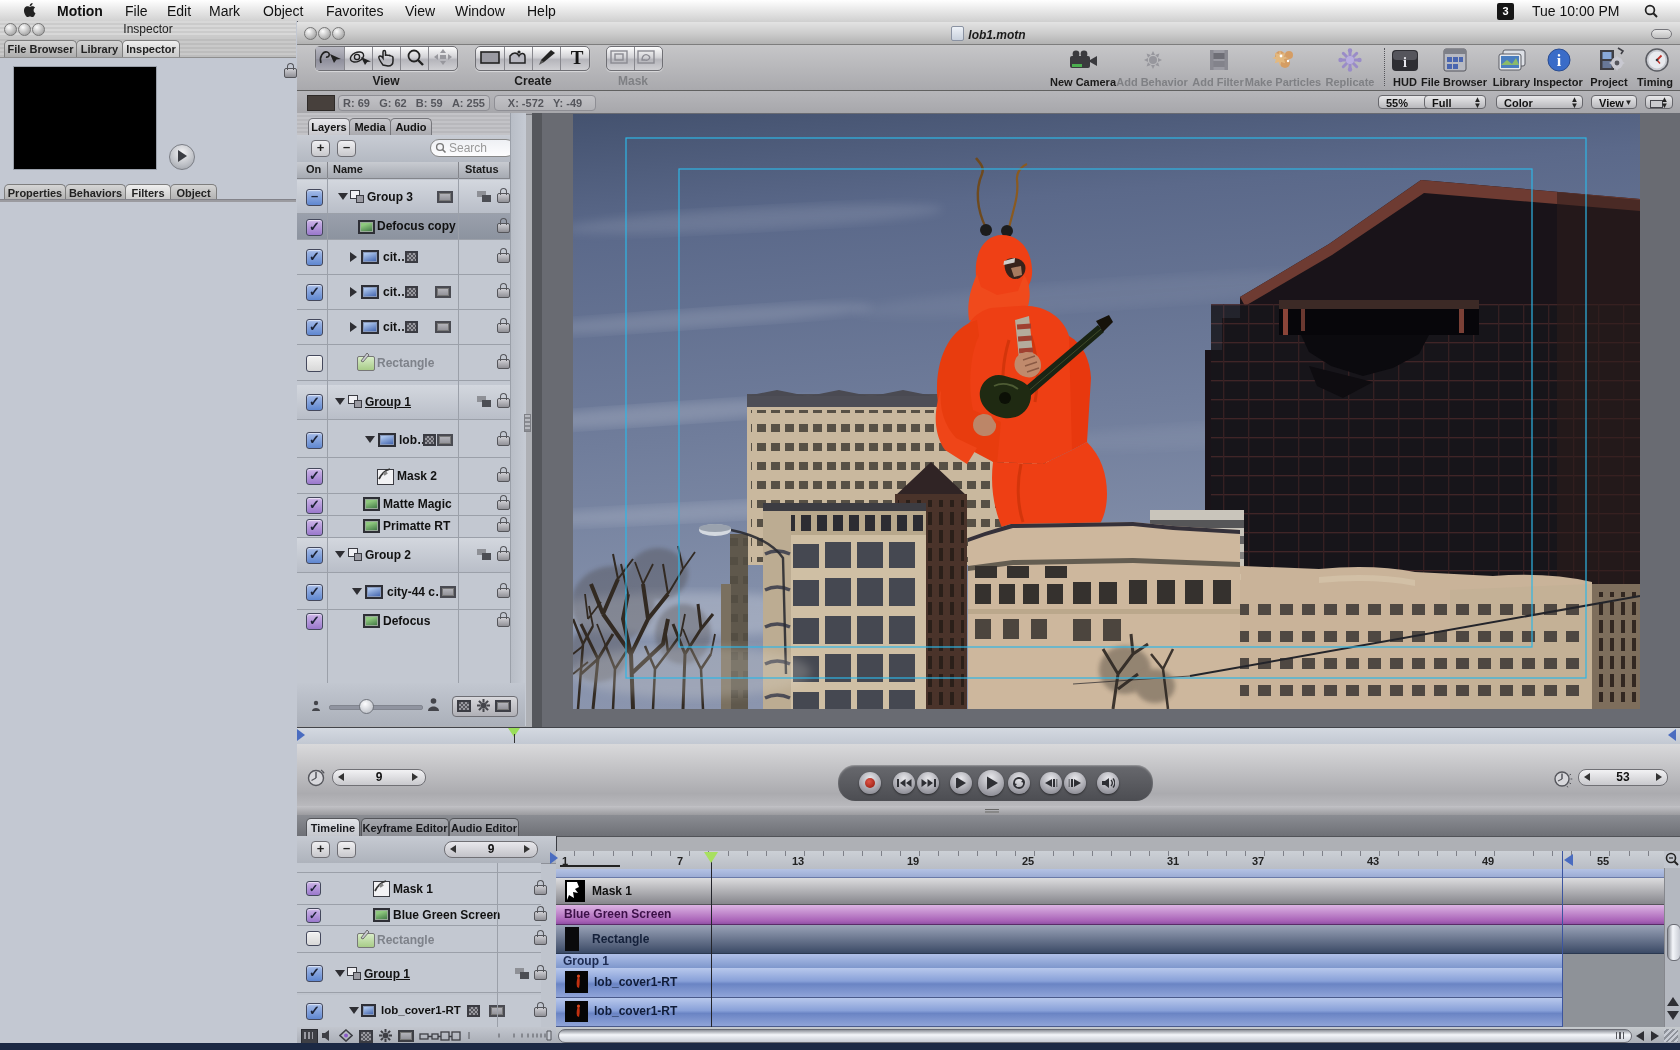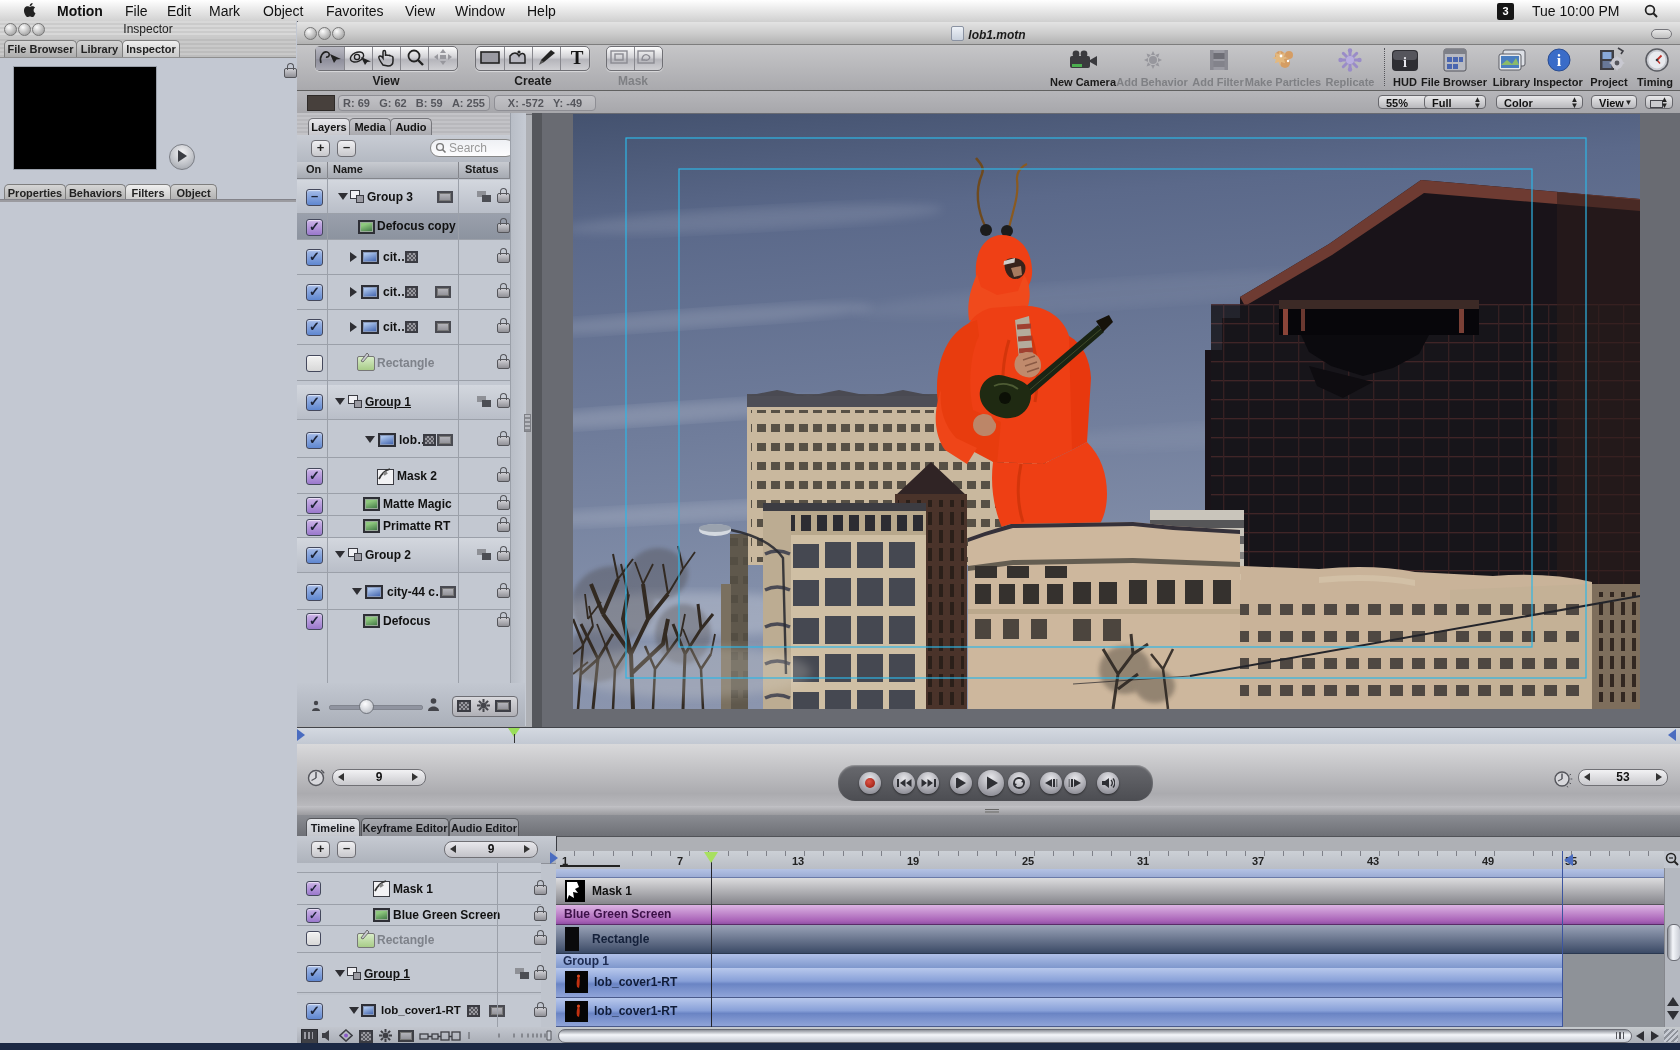--- a/index.html
+++ b/index.html
@@ -937,25 +937,25 @@
     </svg>
 </div>
 
 <div id="tlruler" class="abs">
  <div class="abs" style="left:0;top:0;width:1108px;height:5px;background:repeating-linear-gradient(90deg,transparent 0 18.17px,#7e8088 18.17px 19.17px)"></div>
  <span class="abs" style="left:6px;top:4px">1</span>
     <span class="abs" style="left:121px;top:4px">7</span>
  <span class="abs" style="left:236px;top:4px">13</span>
     <span class="abs" style="left:351px;top:4px">19</span>
  <span class="abs" style="left:466px;top:4px">25</span>
-    <span class="abs" style="left:581px;top:4px">31</span>
+    <span class="abs" style="left:611px;top:4px">31</span>
  <span class="abs" style="left:696px;top:4px">37</span>
     <span class="abs" style="left:811px;top:4px">43</span>
  <span class="abs" style="left:926px;top:4px">49</span>
-    <span class="abs" style="left:1009px;top:4px">55</span>
+    <span class="abs" style="left:1041px;top:4px">55</span>
  <span class="abs" style="left:4px;top:14px;width:60px;border-top:2px solid #222"></span>
 </div>
 <div class="abs" style="left:550px;top:852px;width:0;height:0;border-top:6px solid transparent;border-bottom:6px solid transparent;border-left:8px solid #4a6cc0"></div>
 
 <div class="track" style="top:869px;width:1108px;height:8px;background:linear-gradient(#b4c2e4,#9cacd4);border-bottom:1px solid #6a7aa8"></div>
 <div class="track" style="top:878px;width:1108px;height:26px;background:linear-gradient(#dcdcde,#86868c);border-bottom:1px solid #55555a">
  <div class="abs" style="left:9px;top:2px;width:20px;height:22px;background:#000"><svg width="20" height="22">
         <path d="M2 2 L12 2 L14 7 L10 9 L13 13 L8 12 L9 18 L4 15 L2 20 Z" fill="#fff"></path>
       </svg></div>
  <div class="lname" style="left:36px;top:6px">Mask 1</div>

